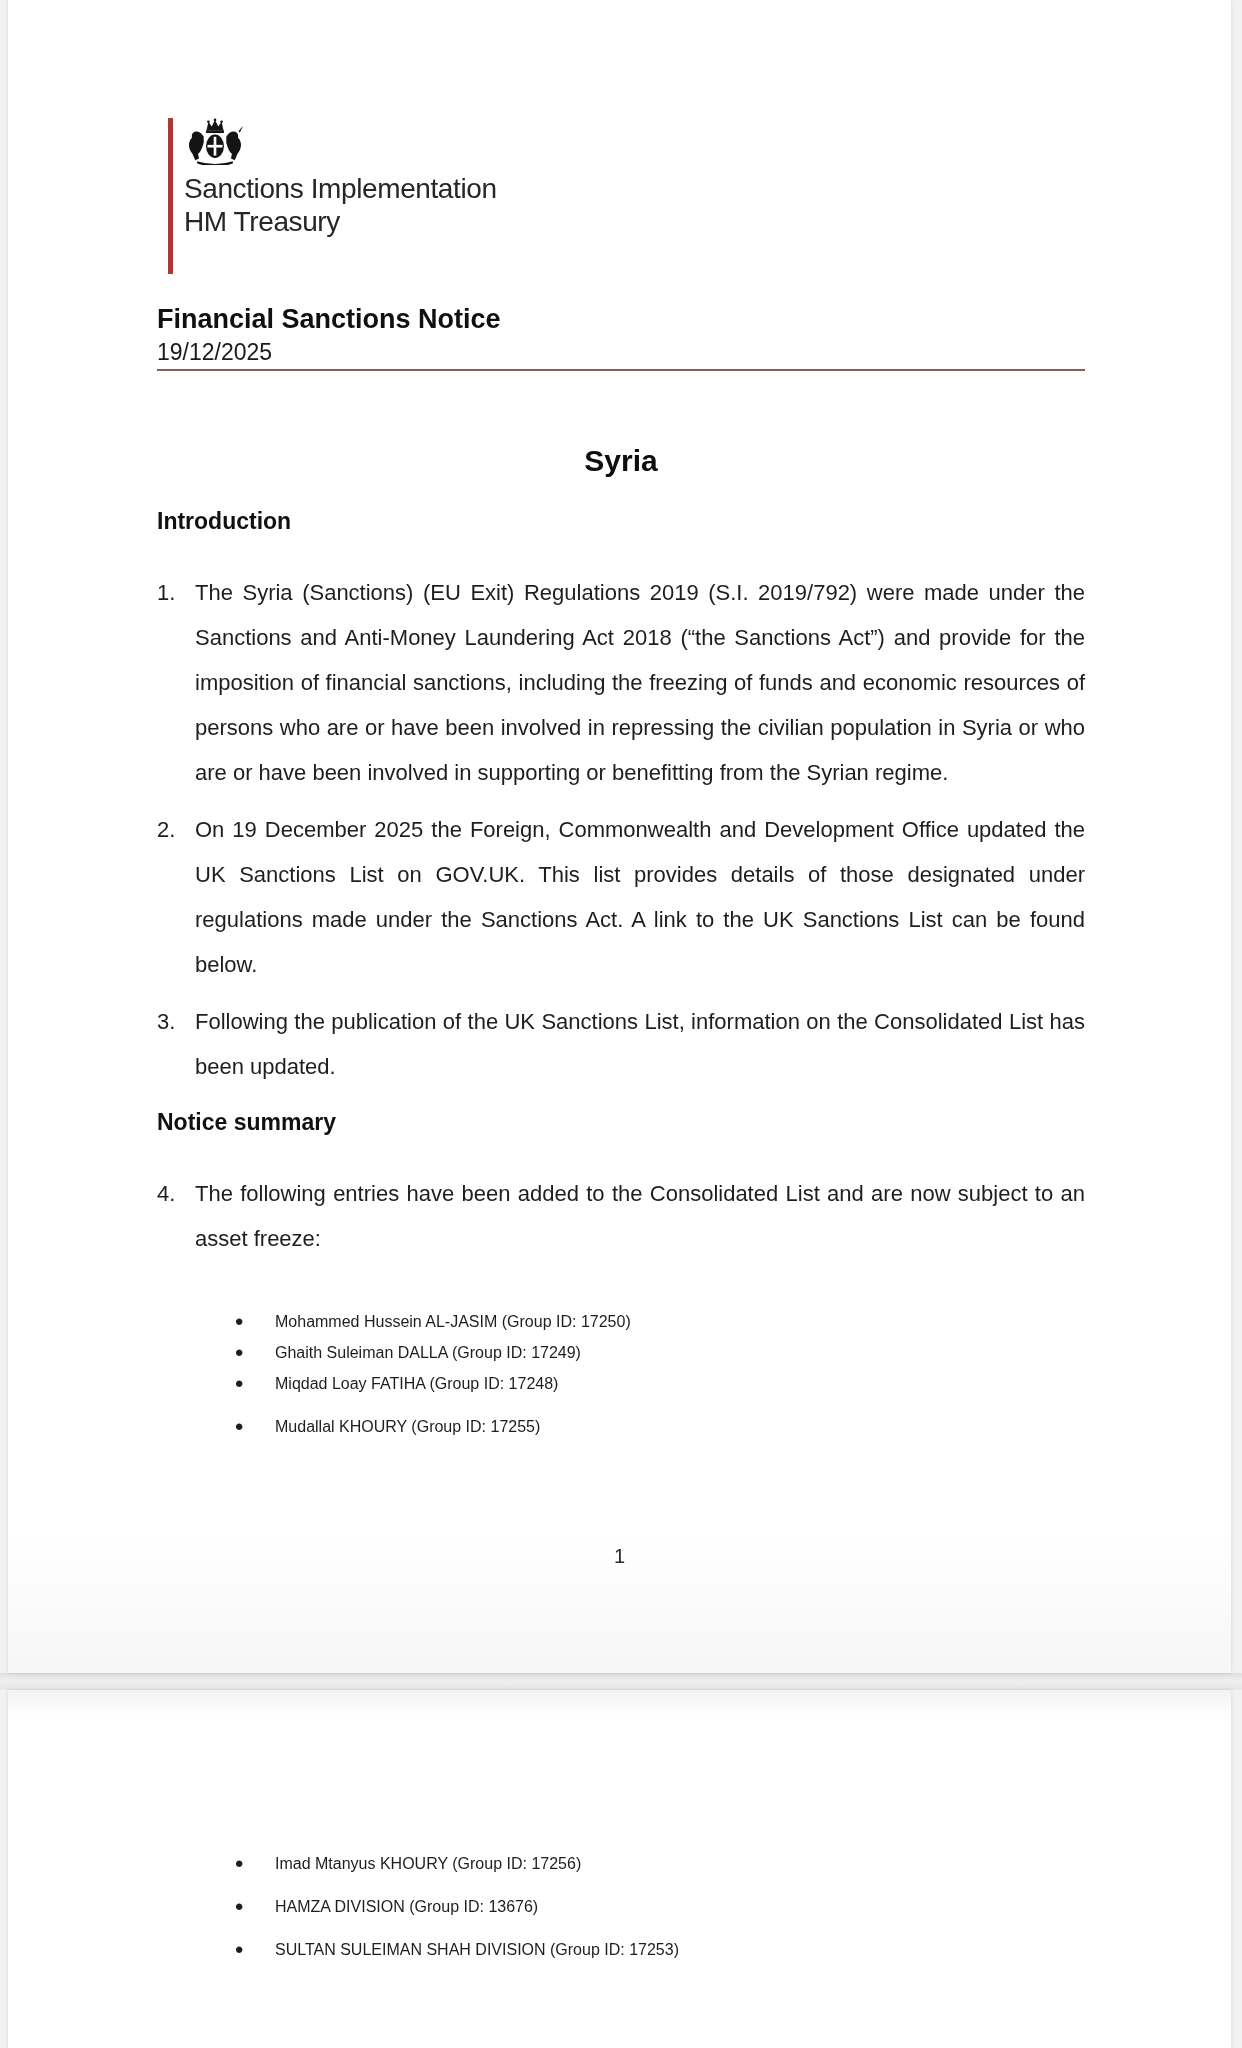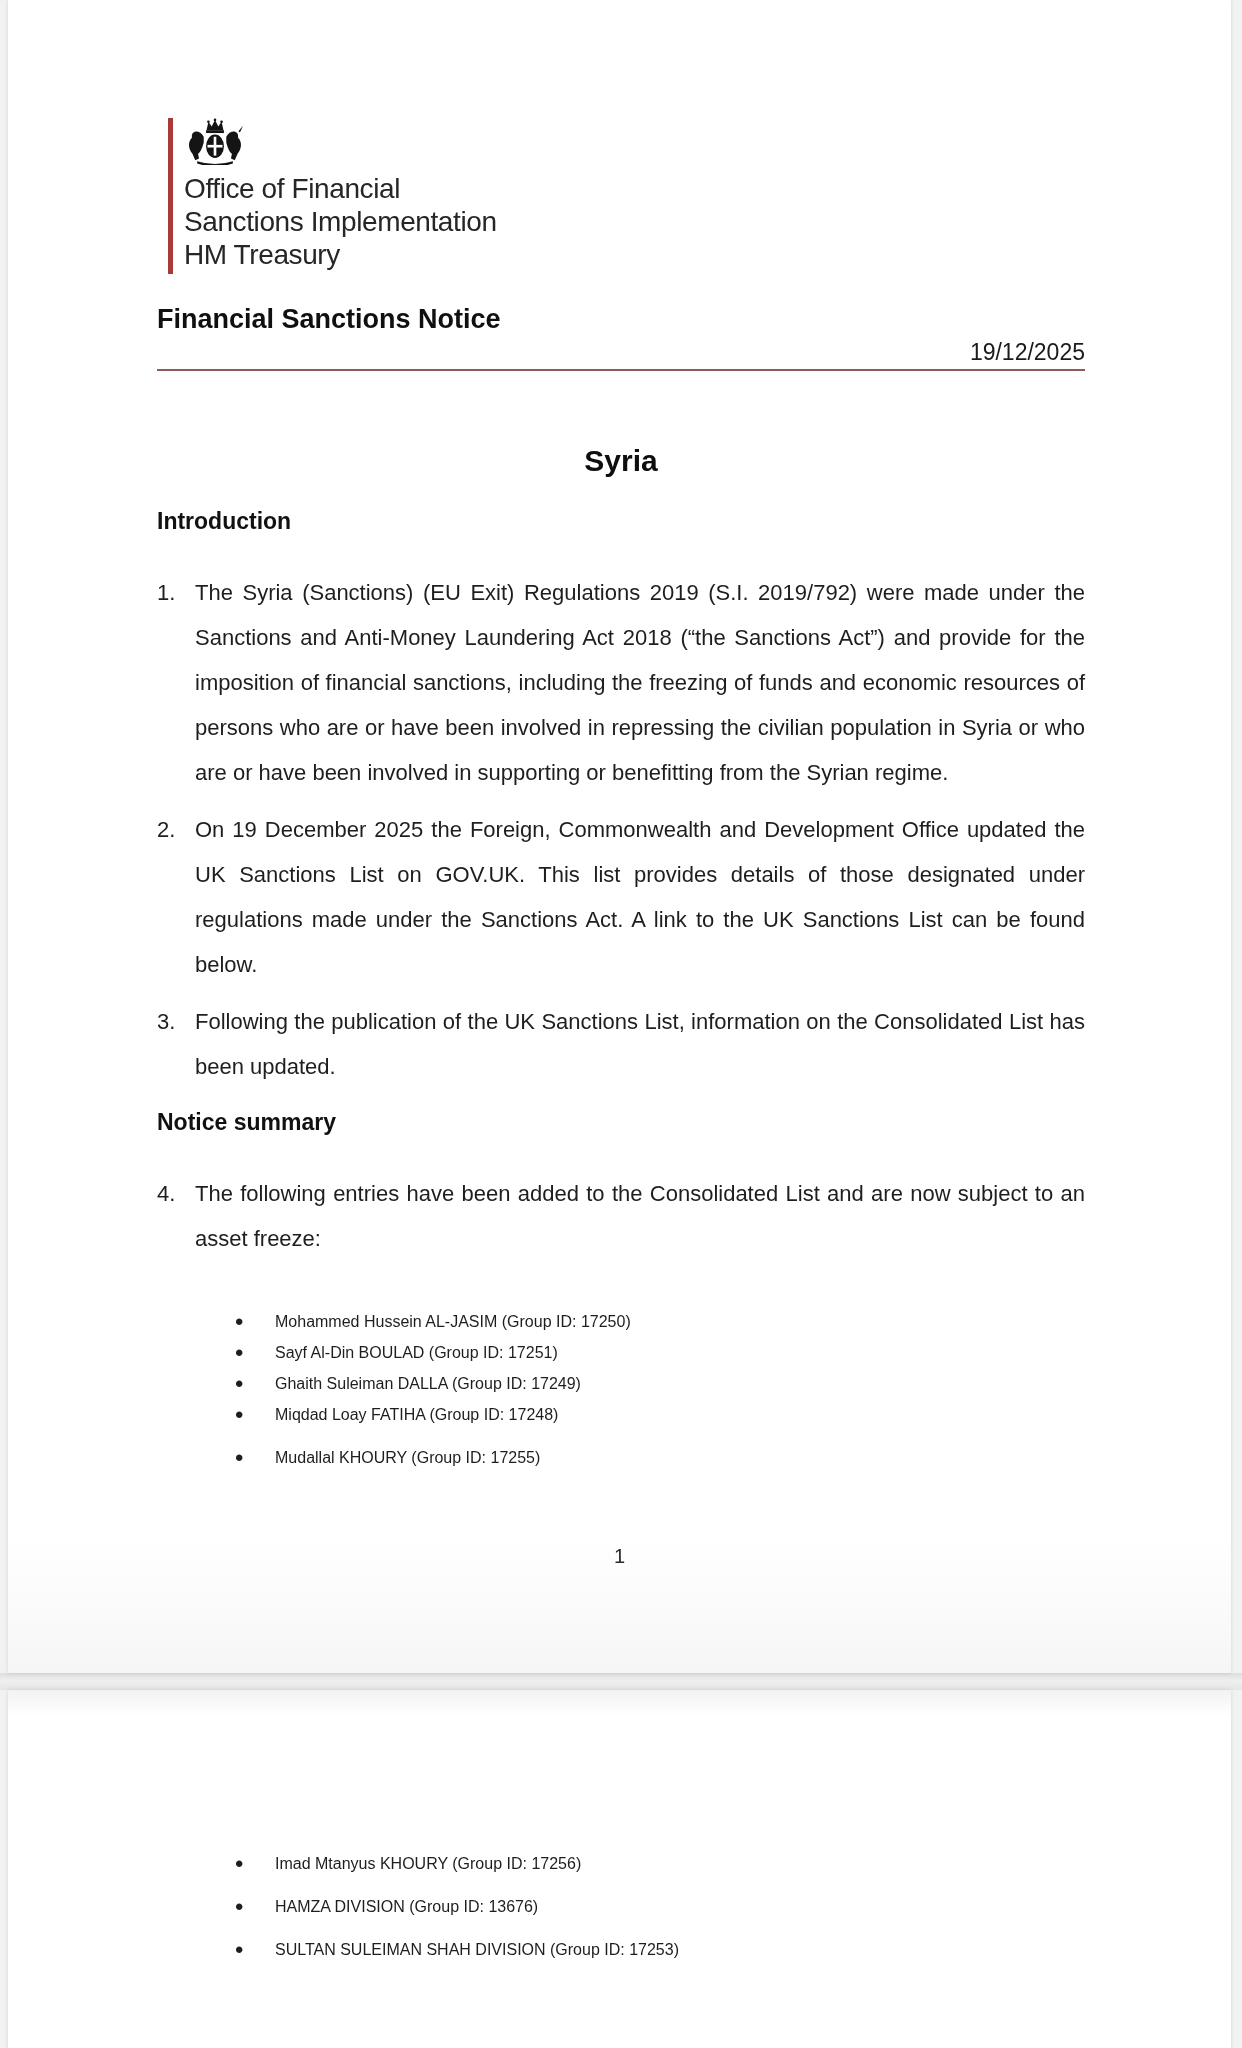--- a/index.html
+++ b/index.html
@@ -40,21 +40,21 @@
   .logo{display:flex;margin:0;padding:118px 0 0 160px;}
   .logo-bar{width:5px;height:156px;background:#a93b37;flex:0 0 auto;}
   .logo-right{margin-left:11px;}
   .crest{display:block;width:62px;height:47px;}
   .logo-text{margin-top:7px;font-size:28px;line-height:33px;letter-spacing:-0.4px;color:#262626;}
   .logo-text span{display:block;}
 
   
   .content{padding:0 146px 0 149px;}
   .fsn-title{margin:29px 0 0 0;font-size:27px;font-weight:700;color:#101010;line-height:32px;}
-  .fsn-date{margin-top:4px;text-align:right;font-size:23px;line-height:26px;color:#1a1a1a;}
+  .fsn-date{margin-top:4px;font-size:23px;line-height:26px;color:#1a1a1a;}
   .red-rule{height:0;border:none;border-top:2px solid #8e5b58;margin:4px 0 0 0;}
 
   
   .country-title{margin:73px 0 0 0;text-align:center;font-size:30px;font-weight:700;color:#0e0e0e;line-height:34px;}
   .section-h{margin:26px 0 0 0;font-size:23px;font-weight:700;color:#111;line-height:30px;}
   .intro-h{margin-top:28px;}
   .summary-h{margin-top:18px;}
   .para{
     position:relative;
     margin:34px 0 12px 0;
@@ -109,21 +109,20 @@
             <path d="M44 20 C48 12 58 13 56.5 21 C61 25 60.5 33 56 38 L53 45 L49 43 L50 38 C47 36 45 30 44 26 Z"></path>
             <path d="M57 14 L62 8 L58.5 15.5 Z"></path>
             <path d="M13 46 Q32 52 51 46 L51 48.5 Q32 54.5 13 48.5 Z"></path>
           </g>
           <g fill="#ffffff">
             <rect x="30.6" y="20" width="2.8" height="20"></rect>
             <rect x="24" y="28.6" width="16" height="2.8"></rect>
           </g>
         </svg>
         <div class="logo-text">
-          <span>Office of Financial</span>
           <span>Sanctions Implementation</span>
           <span>HM Treasury</span>
         </div>
       </div>
     </div>
 
     <div class="content">
 
       <div class="fsn-title">Financial Sanctions Notice</div>
       <div class="fsn-date">19/12/2025</div>
@@ -150,21 +149,20 @@
 
       <div class="section-h summary-h">Notice summary</div>
 
       <div class="para">
         <span class="pnum">4.</span>
         <span class="ptext">The following entries have been added to the Consolidated List and are now subject to an asset freeze:</span>
       </div>
 
       <ul class="entries">
         <li>Mohammed Hussein AL-JASIM (Group ID: 17250)</li>
-        <li>Sayf Al-Din BOULAD (Group ID: 17251)</li>
         <li>Ghaith Suleiman DALLA (Group ID: 17249)</li>
         <li>Miqdad Loay FATIHA (Group ID: 17248)</li>
         <li class="spaced">Mudallal KHOURY (Group ID: 17255)</li>
       </ul>
 
     </div>
 
     <div class="page-number">1</div>
   </div>
 

